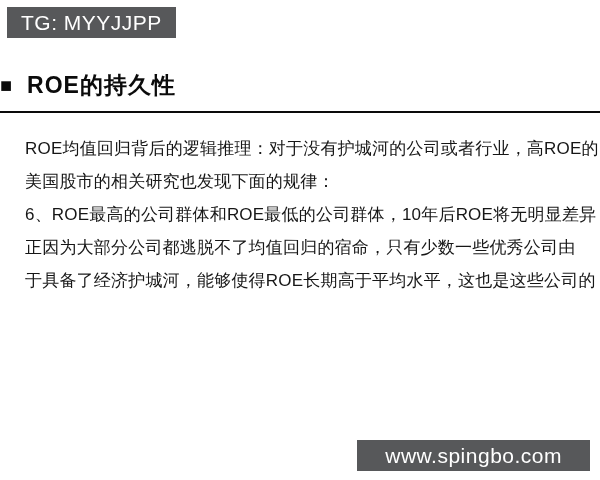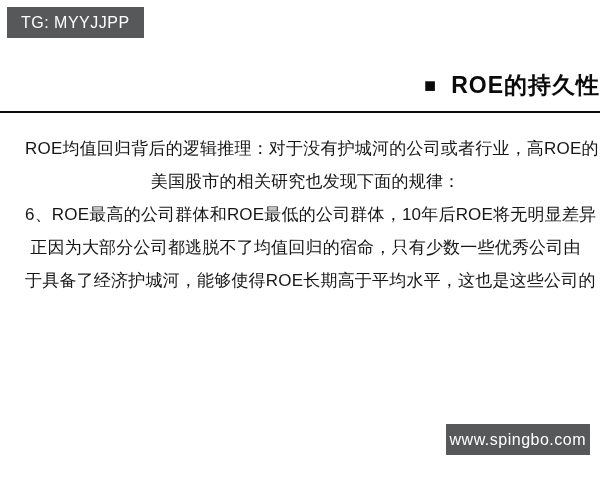--- a/index.html
+++ b/index.html
@@ -13,42 +13,42 @@
     width: 600px;
     height: 480px;
     background: #ffffff;
     overflow: hidden;
     color: #141414;
   }
   .badge {
     position: absolute;
     background: #57585a;
     color: #ffffff;
-    font-size: 16px;
+    font-size: 21px;
     line-height: 21px;
     padding: 5px 14px;
     letter-spacing: 0.5px;
     white-space: nowrap;
   }
   .badge.top-left {
     left: 7px;
     top: 7px;
   }
   .badge.bottom-right {
     right: 10px;
-    bottom: 25px;
-    padding: 5px 4px;
+    bottom: 9px;
+    padding: 5px 28px;
     margin-left: 8px;
   }
   .title-row {
     position: absolute;
     top: 70px;
     left: 0;
     right: 0;
-    text-align: right;
+    text-align: left;
     font-size: 23px;
     font-weight: 700;
     letter-spacing: 1px;
     color: #0b0b0b;
     white-space: nowrap;
   }
   .title-row .bullet {
     font-size: 20px;
     margin-right: 14px;
     position: relative;
@@ -70,21 +70,20 @@
     font-size: 17px;
     line-height: 33px;
     color: #161616;
   }
   .paragraph {
     margin: 0;
   }
   .text-line {
     white-space: nowrap;
     letter-spacing: 0.2px;
-    text-align: center;
   }
 </style>
 </head>
 <body>
 
 <div class="slide">
 
   <div class="badge top-left">TG: MYYJJPP</div>
 
   <div class="title-row">

